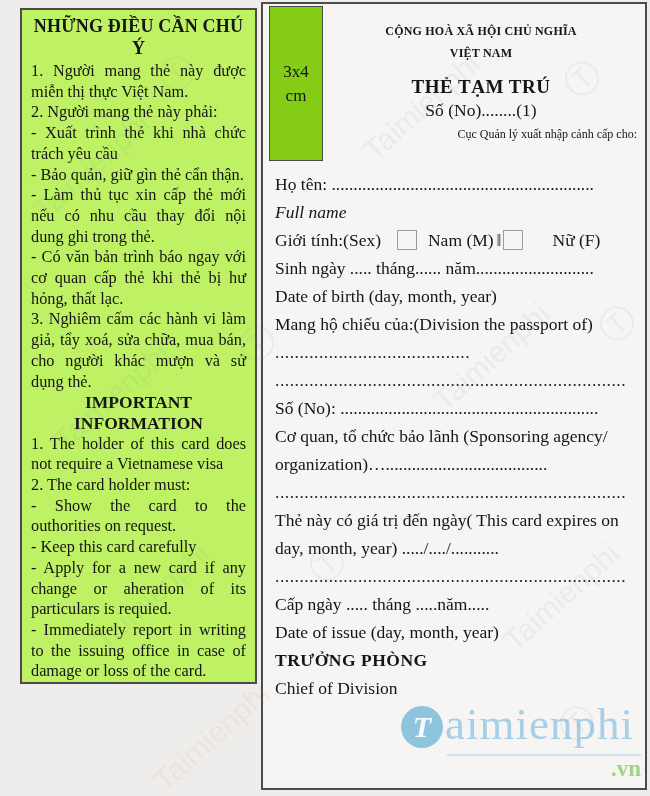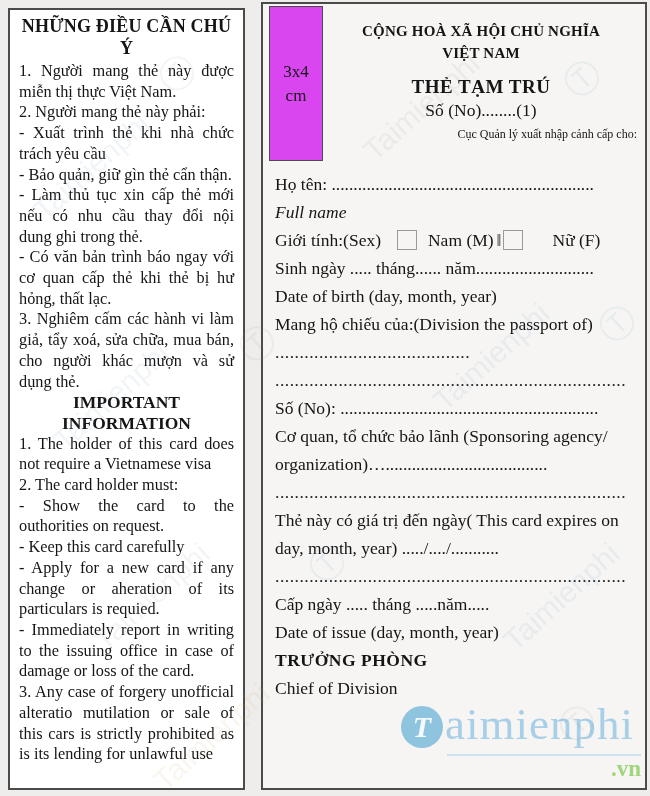--- a/index.html
+++ b/index.html
@@ -3,44 +3,44 @@
 <meta charset="utf-8">
 <style>
   html,body{margin:0;padding:0;}
   .page{
     position:relative;width:650px;height:796px;background:#eeedeb;
     font-family:"Liberation Serif","DejaVu Serif",serif;color:#151515;
     overflow:hidden;
   }
   
   .left-panel{
-    position:absolute;left:8px;top:8px;width:237px;height:782px;
-    border:2px solid #4b4b4b;background:#ffffff;box-sizing:border-box;
+    position:absolute;left:20px;top:8px;width:237px;height:676px;
+    border:2px solid #4b4b4b;background:#bef264;box-sizing:border-box;
     padding:5px 9px 3px 9px;overflow:hidden;z-index:2;
   }
   .lp-title{
     margin:0 0 2px 0;font-size:18px;font-weight:bold;text-align:center;
     line-height:22px;letter-spacing:0.2px;
   }
   .lp{margin:0;font-size:16.3px;line-height:20.7px;text-align:justify;}
   .en-head{
     margin:0;font-size:17.5px;font-weight:bold;text-align:center;line-height:20.7px;
   }
   
   .right-panel{
     position:absolute;left:261px;top:2px;width:386px;height:788px;
     border:2px solid #4b4b4b;background:#f6f5f3;box-sizing:border-box;z-index:2;
   }
   .photo-box{
     position:absolute;left:6px;top:2px;width:52px;height:153px;
     border:1px solid #4b4b4b;display:flex;align-items:center;justify-content:center;
-    text-align:center;font-size:17px;line-height:24px;background:#d946ef;
+    text-align:center;font-size:17px;line-height:24px;background:#84cc16;
   }
   .card-header{padding:16px 8px 0 62px;text-align:center;}
-  .ch-country{font-weight:bold;font-size:15px;line-height:22px;letter-spacing:0.2px;}
+  .ch-country{font-weight:bold;font-size:12px;line-height:22px;letter-spacing:0.2px;}
   .ch-title{font-weight:bold;font-size:19px;line-height:22px;margin-top:12px;letter-spacing:0.5px;}
   .ch-no{font-size:17.5px;line-height:24px;}
   .ch-issuer{font-size:12px;line-height:24px;text-align:right;}
   .fields{margin:24px 10px 0 12px;}
   .rline{
     font-size:17.5px;line-height:28px;white-space:nowrap;overflow:hidden;
   }
   .rline.center{text-align:left;}
   .rline.bold{font-weight:bold;letter-spacing:0.5px;}
   .rline.italic{font-style:italic;}

